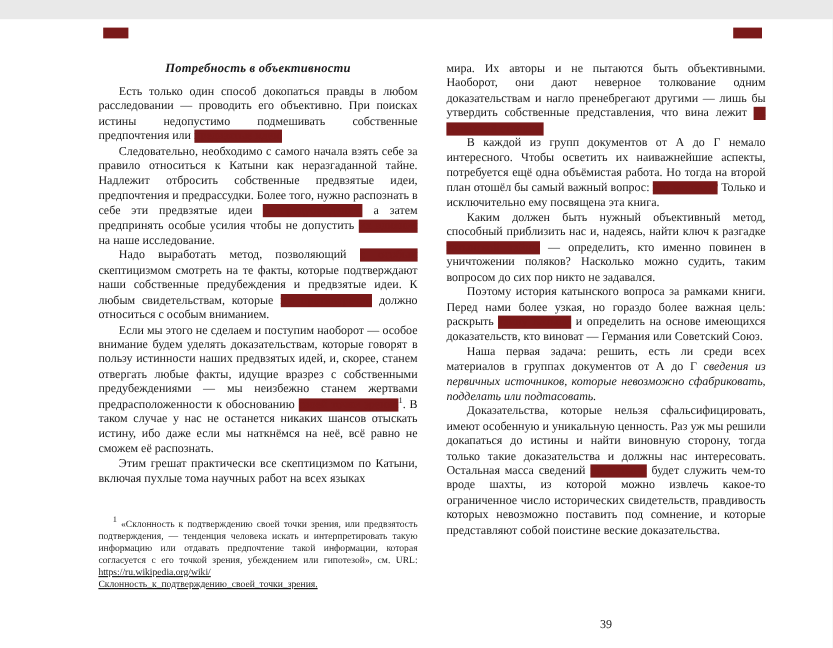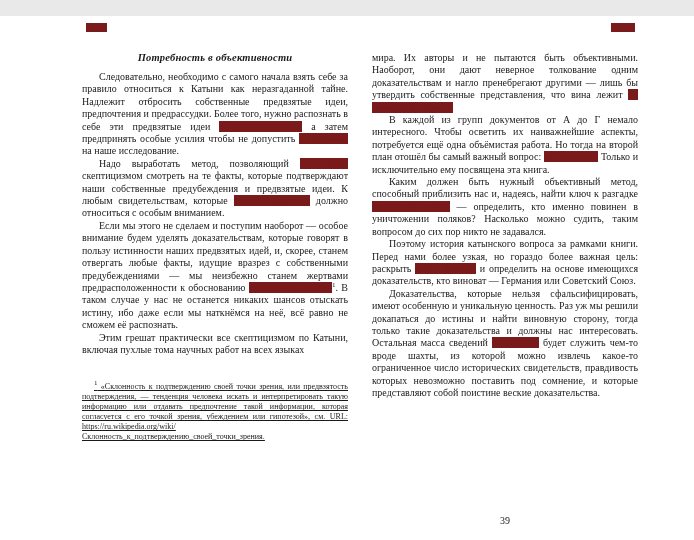--- a/index.html
+++ b/index.html
@@ -44,21 +44,21 @@
   }
   p.noindent { text-indent: 0; }
 
   .redact {
     background: var(--redact-color, #7a1a1a);
     color: var(--redact-color, #7a1a1a);
   }
   .em { font-style: italic; }
   sup { font-size: 7px; line-height: 0; }
 
-  .footnote-block { margin-top: 26px; text-decoration: underline; }
+  .footnote-block { margin-top: 26px; }
   p.footnote-para {
     font-size: 8px;
     line-height: 10px;
     text-indent: 12px;
   }
   .fn-link { text-decoration: underline; }
 
   .pagenum {
     position: absolute;
     top: 499px;
@@ -81,37 +81,39 @@
 <body>
 
 <div class="spread">
 
   <div class="corner-redact left"></div>
   <div class="corner-redact right"></div>
 
   <div class="page left">
     <h2 class="section-heading">Потребность в объективности</h2>
     <div>
+        <p><span>Есть только один способ докопаться правды в любом расследовании — проводить его объективно. При поисках истины недопустимо подмешивать собственные предпочтения или </span><span class="redact">предвзятые идеи.</span></p>
         <p><span>Следовательно, необходимо с самого начала взять себе за правило относиться к Катыни как неразгаданной тайне. Надлежит отбросить собственные предвзятые идеи, предпочтения и предрассудки. Более того, нужно распознать в себе эти предвзятые идеи </span><span class="redact">и предубеждения,</span><span> а затем предпринять особые усилия чтобы не допустить </span><span class="redact">их влияния</span><span> на наше исследование.</span></p>
         <p><span>Надо выработать метод, позволяющий </span><span class="redact">с особым</span><span> скептицизмом смотреть на те факты, которые подтверждают наши собственные предубеждения и предвзятые идеи. К любым свидетельствам, которые </span><span class="redact">им противоречат,</span><span> должно относиться с особым вниманием.</span></p>
         <p><span>Если мы этого не сделаем и поступим наоборот — особое внимание будем уделять доказательствам, которые говорят в пользу истинности наших предвзятых идей, и, скорее, станем отвергать любые факты, идущие вразрез с собственными предубеждениями — мы неизбежно станем жертвами предрасположенности к обоснованию </span><span class="redact">своей точки зрения</span><sup>1</sup><span>. В таком случае у нас не останется никаких шансов отыскать истину, ибо даже если мы наткнёмся на неё, всё равно не сможем её распознать.</span></p>
         <p><span>Этим грешат практически все скептицизмом по Катыни, включая пухлые тома научных работ на всех языках</span></p>
       </div>
     <div class="footnote-block">
         <p class="footnote-para"><sup>1</sup><span> «Склонность к подтверждению своей точки зрения, или предвзятость подтверждения, — тенденция человека искать и интерпретировать такую информацию или отдавать предпочтение такой информации, которая согласуется с его точкой зрения, убеждением или гипотезой», см. URL: </span><span class="fn-link">https://ru.wikipedia.org/wiki/Склонность_к_подтверждению_своей_точки_зрения.</span></p>
       </div>
   </div>
 
   <div class="page right">
     <div>
         <p class="noindent"><span>мира. Их авторы и не пытаются быть объективными. Наоборот, они дают неверное толкование одним доказательствам и нагло пренебрегают другими — лишь бы утвердить собственные представления, что вина лежит </span><span class="redact">на советской стороне.</span></p>
       </div>
     <div>
         <p><span>В каждой из групп документов от А до Г немало интересного. Чтобы осветить их наиважнейшие аспекты, потребуется ещё одна объёмистая работа. Но тогда на второй план отошёл бы самый важный вопрос: </span><span class="redact">кто виноват?</span><span> Только и исключительно ему посвящена эта книга.</span></p>
         <p><span>Каким должен быть нужный объективный метод, способный приблизить нас и, надеясь, найти ключ к разгадке </span><span class="redact">катынской тайны</span><span> — определить, кто именно повинен в уничтожении поляков? Насколько можно судить, таким вопросом до сих пор никто не задавался.</span></p>
         <p><span>Поэтому история катынского вопроса за рамками книги. Перед нами более узкая, но гораздо более важная цель: раскрыть </span><span class="redact">тайну Катыни</span><span> и определить на основе имеющихся доказательств, кто виноват — Германия или Советский Союз.</span></p>
+        <p><span>Наша первая задача: решить, есть ли среди всех материалов в группах документов от А до Г </span><span class="em">сведения из первичных источников, которые невозможно сфабриковать, подделать или подтасовать.</span></p>
         <p><span>Доказательства, которые нельзя сфальсифицировать, имеют особенную и уникальную ценность. Раз уж мы решили докапаться до истины и найти виновную сторону, тогда только такие доказательства и должны нас интересовать. Остальная масса сведений </span><span class="redact">по Катыни</span><span> будет служить чем-то вроде шахты, из которой можно извлечь какое-то ограниченное число исторических свидетельств, правдивость которых невозможно поставить под сомнение, и которые представляют собой поистине веские доказательства.</span></p>
       </div>
   </div>
 
   <div class="pagenum right">39</div>
 
 </div>
 
 </body></html>

